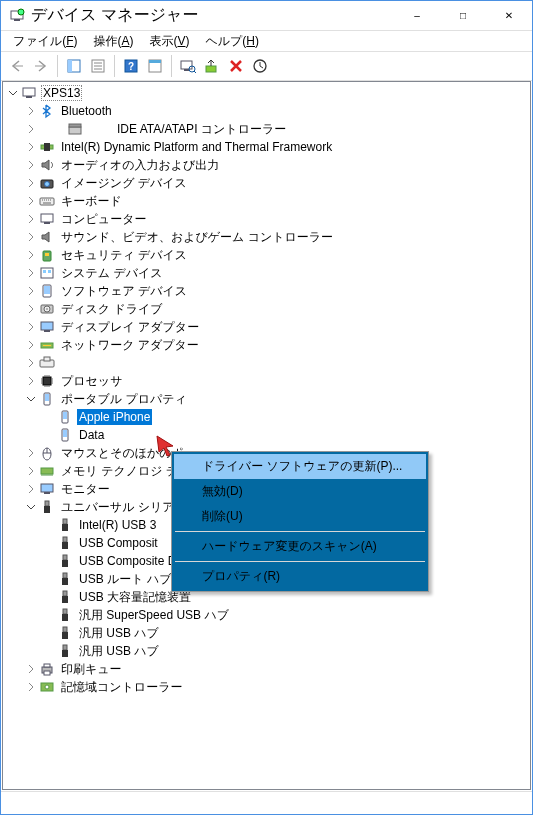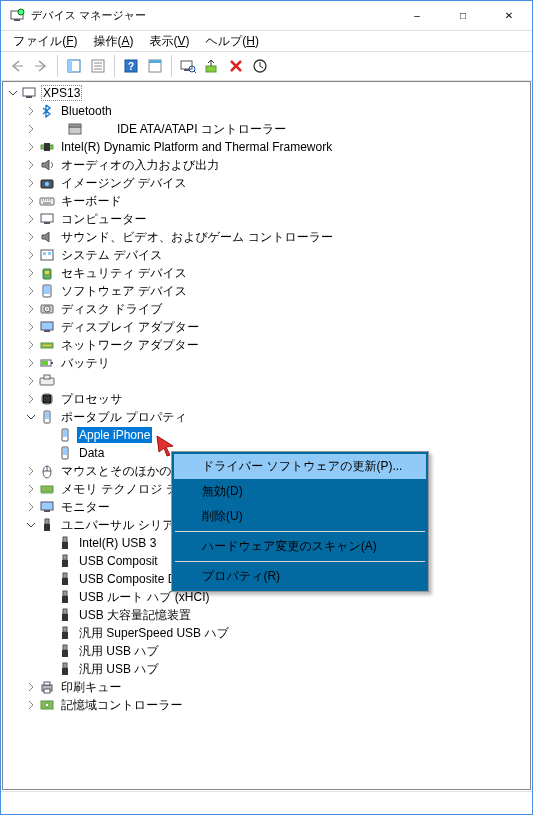--- a/index.html
+++ b/index.html
@@ -1,20 +1,20 @@
 <!DOCTYPE html>
 <html><head>
 <meta charset="utf-8">
 <style>
   * { box-sizing: border-box; }
   body { margin: 0; font-family: "Segoe UI", "Meiryo", sans-serif; font-size: 12px; background: #fff; user-select: none; }
   .window { width: 533px; height: 815px; border: 1px solid #4a90e2; position: relative; display: flex; flex-direction: column; }
   .titlebar { height: 30px; display: flex; align-items: center; padding: 0 0 0 8px; border-bottom: 1px solid #e0e0e0; }
   .titlebar-icon { width: 16px; height: 16px; margin-right: 6px; }
-  .titlebar-text { flex: 1; font-size: 11px; }
+  .titlebar-text { flex: 1; font-size: 16px; }
   .winbtns { display: flex; height: 100%; }
   .winbtn { width: 46px; display: flex; align-items: center; justify-content: center; font-family: "Segoe UI Symbol", sans-serif; font-size: 10px; }
   .menubar { height: 20px; display: flex; align-items: center; padding: 0 4px; }
   .menuitem { padding: 1px 8px; font-size: 12px; }
   .menuitem u { text-decoration: underline; }
   .toolbar { height: 30px; display: flex; align-items: center; padding: 2px 4px; gap: 0; border-top: 1px solid #e0e0e0; border-bottom: 1px solid #e0e0e0; }
   .tbtn { width: 24px; height: 24px; display: flex; align-items: center; justify-content: center; border: 1px solid transparent; }
   .tbtn.disabled { opacity: 0.4; }
   .tsep { width: 1px; height: 22px; background: #d0d0d0; margin: 0 4px; }
   .tree-area { flex: 1; overflow: auto; padding: 2px; position: relative; border: 1px solid #828790; margin: 0 1px 1px 1px; }
@@ -255,49 +255,49 @@
           <span class="nodelabel">サウンド、ビデオ、およびゲーム コントローラー</span>
         </div>
         <div class="node" style="padding-left: 18px;">
           <span class="expander">
             <svg width="10" height="10">
               <path d="M3 1l4 4-4 4" fill="none" stroke="#888"></path>
             </svg>
           </span>
           <span class="nodeicon">
             <svg width="16" height="16">
+              <rect x="4" y="4" width="8" height="10" rx="1" fill="#6a6" stroke="#383"></rect>
+              <rect x="6" y="6" width="4" height="3" fill="#fc3"></rect>
+            </svg>
+          </span>
+          <span class="nodelabel">セキュリティ デバイス</span>
+        </div>
+        <div class="node" style="padding-left: 18px;">
+          <span class="expander">
+            <svg width="10" height="10">
+              <path d="M3 1l4 4-4 4" fill="none" stroke="#888"></path>
+            </svg>
+          </span>
+          <span class="nodeicon">
+            <svg width="16" height="16">
               <rect x="2" y="3" width="12" height="10" fill="#fff" stroke="#556"></rect>
               <rect x="4" y="5" width="3" height="3" fill="#8cf"></rect>
               <rect x="9" y="5" width="3" height="3" fill="#8cf"></rect>
             </svg>
           </span>
           <span class="nodelabel">システム デバイス</span>
         </div>
         <div class="node" style="padding-left: 18px;">
           <span class="expander">
             <svg width="10" height="10">
               <path d="M3 1l4 4-4 4" fill="none" stroke="#888"></path>
             </svg>
           </span>
           <span class="nodeicon">
             <svg width="16" height="16">
-              <rect x="4" y="4" width="8" height="10" rx="1" fill="#6a6" stroke="#383"></rect>
-              <rect x="6" y="6" width="4" height="3" fill="#fc3"></rect>
-            </svg>
-          </span>
-          <span class="nodelabel">セキュリティ デバイス</span>
-        </div>
-        <div class="node" style="padding-left: 18px;">
-          <span class="expander">
-            <svg width="10" height="10">
-              <path d="M3 1l4 4-4 4" fill="none" stroke="#888"></path>
-            </svg>
-          </span>
-          <span class="nodeicon">
-            <svg width="16" height="16">
               <rect x="4" y="2" width="8" height="12" rx="1" fill="#fff" stroke="#556"></rect>
               <rect x="5" y="3" width="6" height="8" fill="#9cf"></rect>
             </svg>
           </span>
           <span class="nodelabel">ソフトウェア デバイス</span>
         </div>
         <div class="node" style="padding-left: 18px;">
           <span class="expander">
             <svg width="10" height="10">
               <path d="M3 1l4 4-4 4" fill="none" stroke="#888"></path>
@@ -332,35 +332,20 @@
               <path d="M3 1l4 4-4 4" fill="none" stroke="#888"></path>
             </svg>
           </span>
           <span class="nodeicon">
             <svg width="16" height="16">
               <rect x="2" y="6" width="12" height="5" fill="#8b5" stroke="#594"></rect>
               <rect x="4" y="8" width="8" height="1" fill="#fc3"></rect>
             </svg>
           </span>
           <span class="nodelabel">ネットワーク アダプター</span>
-        </div>
-        <div class="node" style="padding-left: 18px;">
-          <span class="expander">
-            <svg width="10" height="10">
-              <path d="M3 1l4 4-4 4" fill="none" stroke="#888"></path>
-            </svg>
-          </span>
-          <span class="nodeicon">
-            <svg width="16" height="16">
-              <rect x="2" y="5" width="10" height="6" fill="#fff" stroke="#556"></rect>
-              <rect x="12" y="7" width="2" height="2" fill="#556"></rect>
-              <rect x="3" y="6" width="6" height="4" fill="#6c3"></rect>
-            </svg>
-          </span>
-          <span class="nodelabel">バッテリ</span>
         </div>
         <div class="node" style="padding-left: 18px;">
           <span class="expander">
             <svg width="10" height="10">
               <path d="M3 1l4 4-4 4" fill="none" stroke="#888"></path>
             </svg>
           </span>
           <span class="nodeicon">
             <svg width="16" height="16">
               <rect x="1" y="5" width="14" height="7" rx="1" fill="#eee" stroke="#666"></rect>

